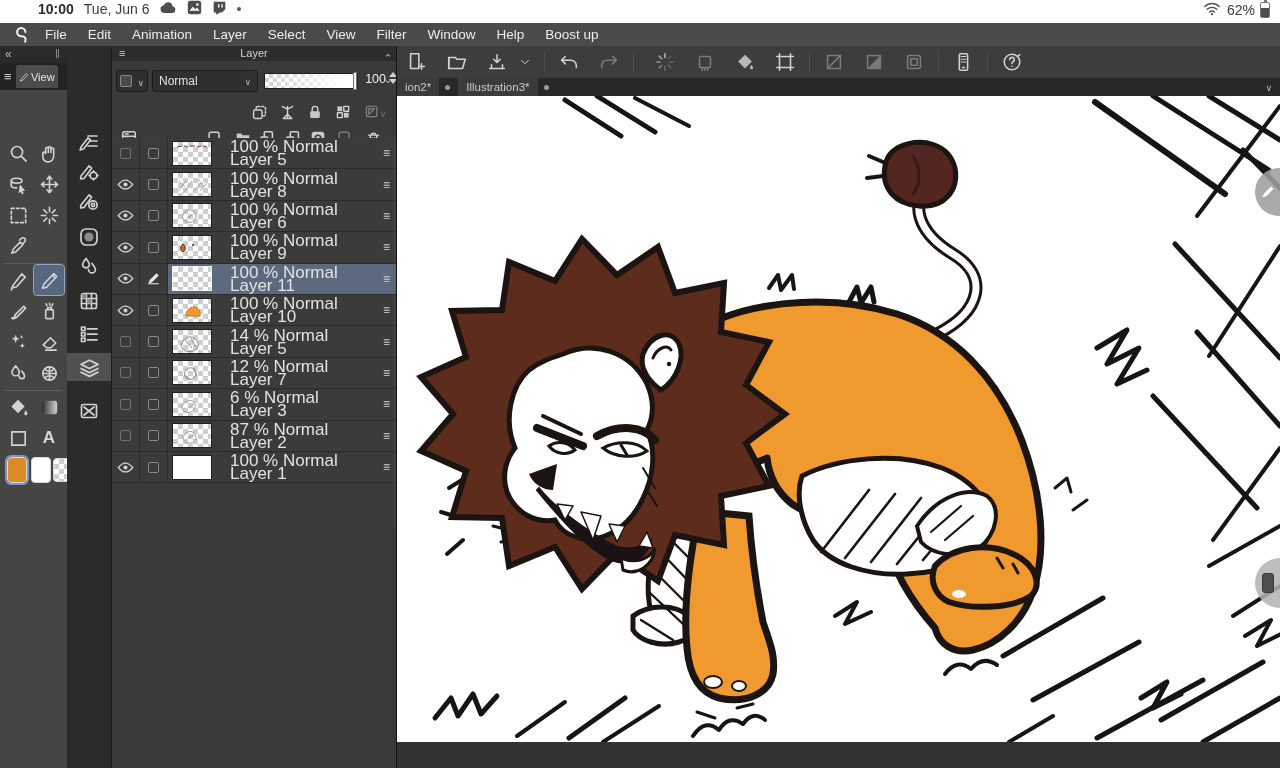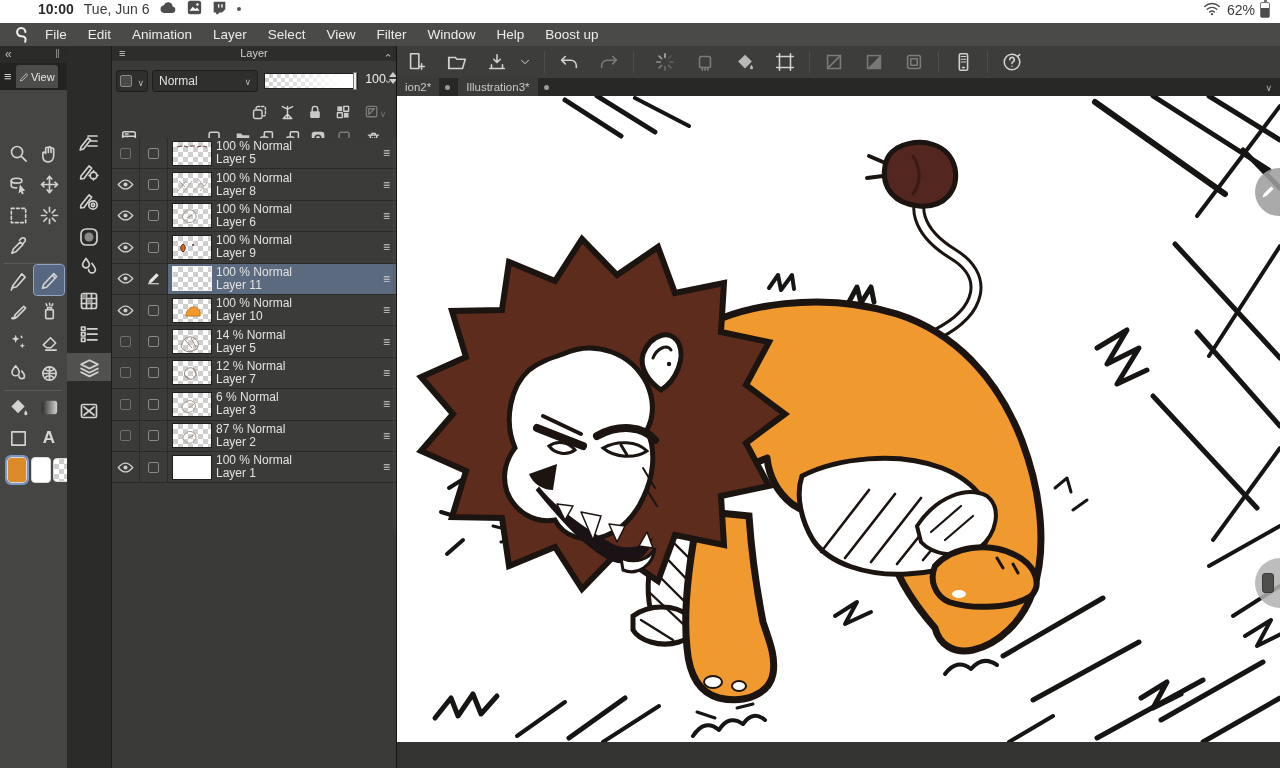--- a/index.html
+++ b/index.html
@@ -69,21 +69,21 @@
   #lp-row3{position:absolute;left:0;top:55px;width:284px;height:26px;}
   #lp-row4{position:absolute;left:0;top:81px;width:284px;height:30px;border-bottom:1px solid #2a2a28;}
   
   #lrows{position:absolute;left:0;top:92px;width:284px;}
   .lrow{position:relative;height:31.4px;display:flex;align-items:stretch;background:#3b3b39;border-bottom:1px solid #2a2a28;}
   .cell{width:28px;display:flex;align-items:center;justify-content:center;border-right:1px solid #2c2c2a;}
   .rowbody{flex:1;display:flex;align-items:center;position:relative;}
   .lrow.sel .rowbody{background:#5c6a80;}
   .thumb{width:40px;height:25px;margin-left:4px;border:1px solid #1f1f1d;position:relative;overflow:hidden;flex:none;}
   .lrow.sel .thumb{border:1.5px solid #f0f0ee;}
-  .meta{margin-left:4px;font-size:12px;line-height:13px;color:#e2e2e0;}
+  .meta{margin-left:18px;font-size:17px;line-height:13px;color:#e2e2e0;}
   .rowmenu{position:absolute;right:6px;color:#cfcfcd;font-size:12px;}
   .hidebox{width:11px;height:11px;border:1.5px solid #70706e;border-radius:2px;}
   .chkbox{width:11px;height:11px;border:1.5px solid #8a8a88;border-radius:2px;}
   #lp-scroll{position:absolute;right:0;top:92px;width:3px;height:392px;background:#55555335;}
   #colsep2{position:absolute;left:396px;top:46px;width:1px;height:722px;background:#141414;}
   #panel-chevrons{position:absolute;left:380px;top:52px;width:16px;color:#b5b5b3;font-size:11px;z-index:5;text-align:center;}
   
   #toolbar{position:absolute;left:397px;top:46px;width:883px;height:32px;background:#3d3d3b;display:flex;align-items:center;}
   .tb-ic{display:flex;align-items:center;justify-content:center;width:26px;height:26px;margin:0 7px;}
   .tb-div{width:1px;height:22px;background:#4e4e4c;margin:0 4px;}

